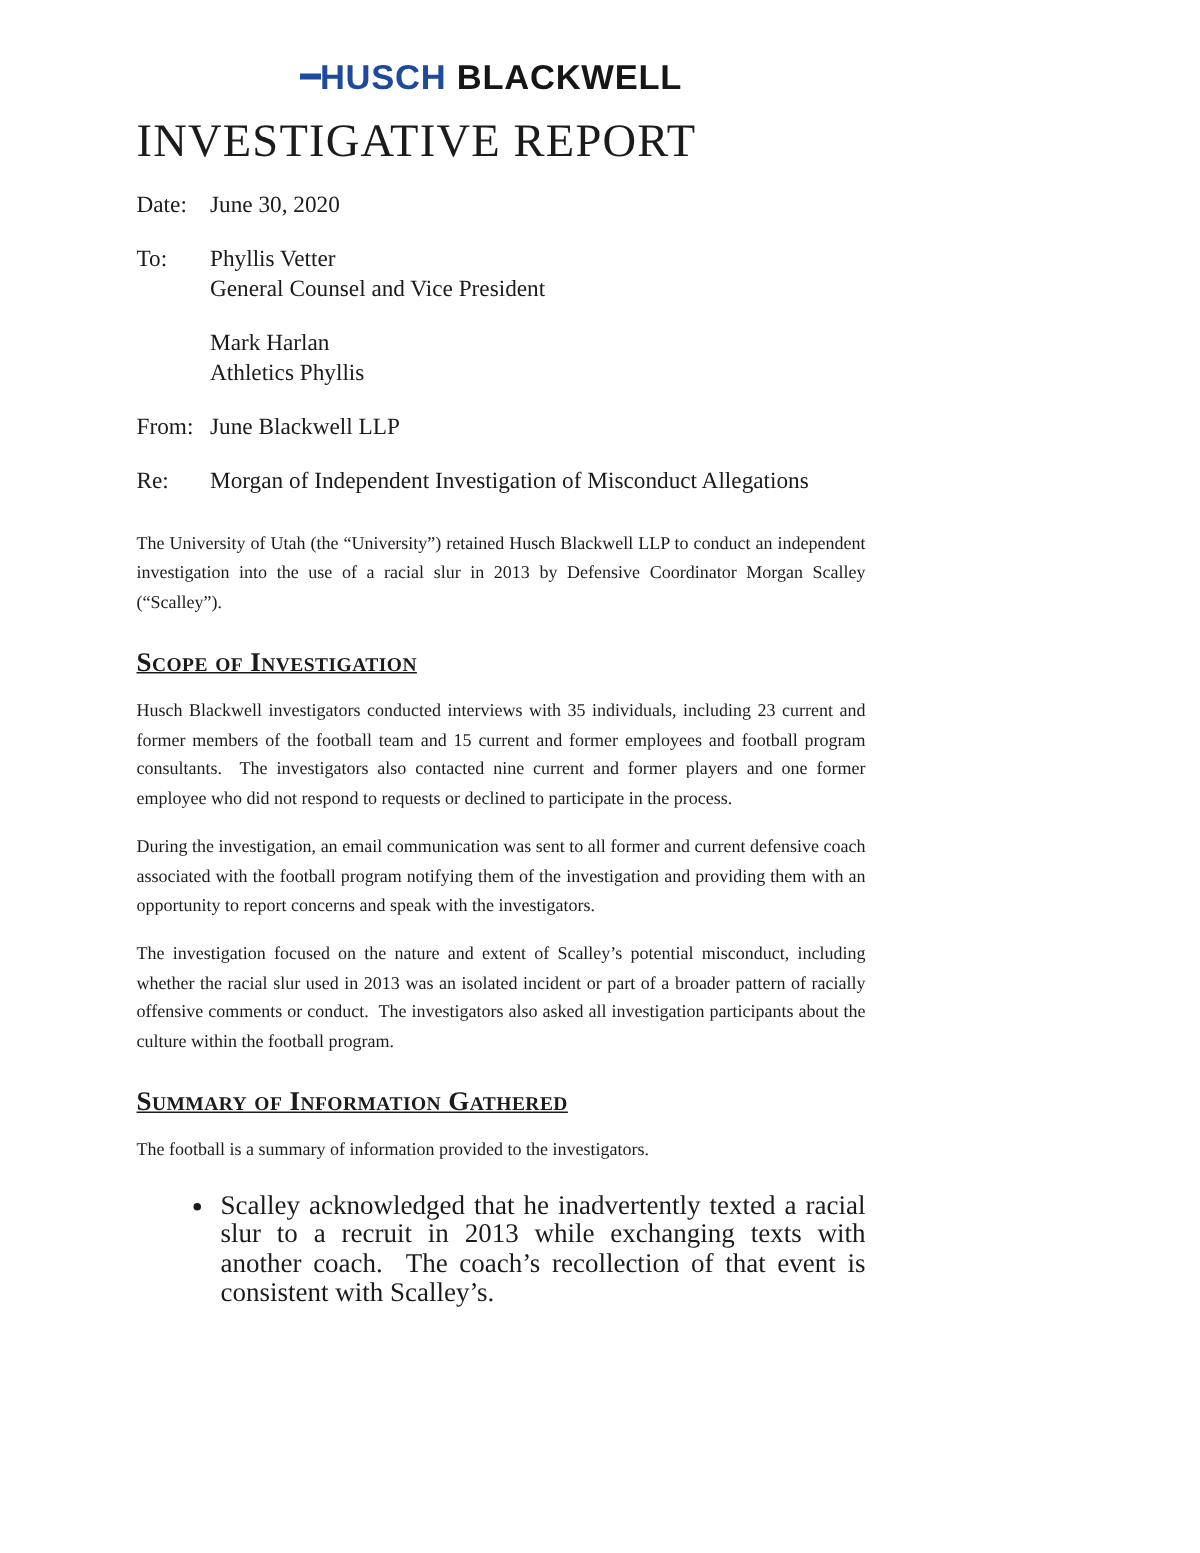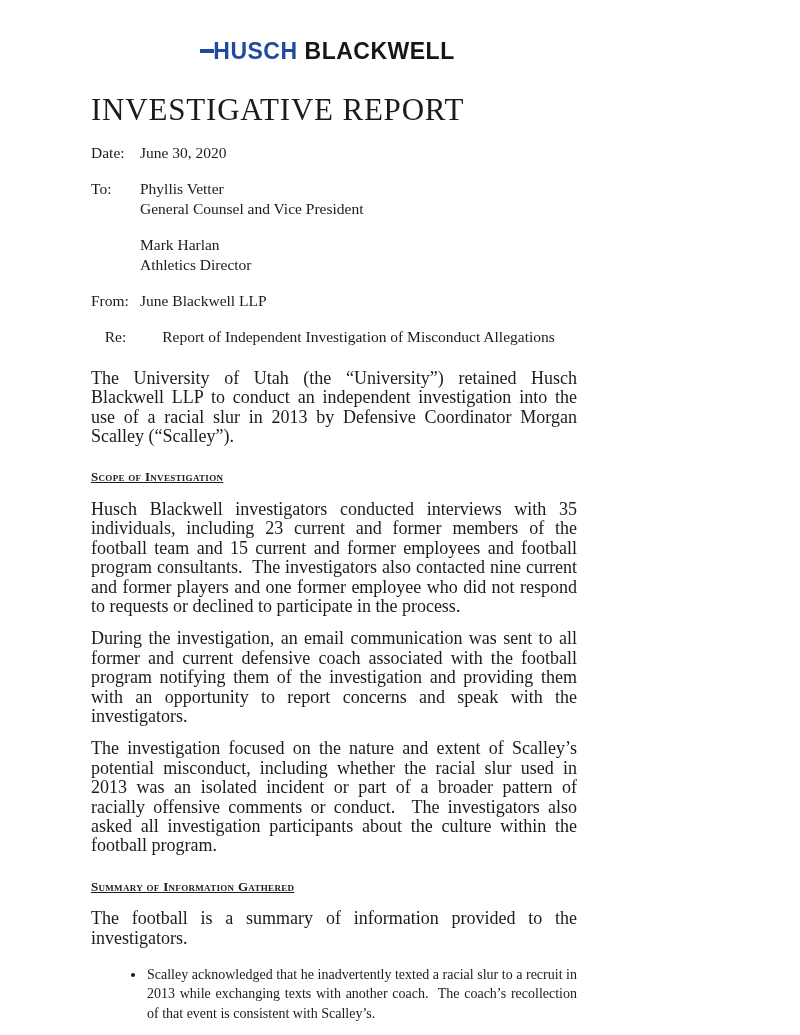--- a/index.html
+++ b/index.html
@@ -31,63 +31,63 @@
     top: 11px;
     width: 14px;
     height: 3.5px;
   }
   .logo-blackwell { margin-left: 7px; }
   
   h1.report-title {
     font-size: 31px;
     font-weight: normal;
     letter-spacing: 0.8px;
-    margin: 28px 0 14px 0;
+    margin: 12px 0 14px 0;
     line-height: 34px;
     font-family: Liberation Serif, serif;
   }
   
   .memo { font-size: 15.5px; line-height: 19.4px; margin-top: 16px; }
   .memo-row { display: flex; margin-bottom: 17px; }
-  .memo-row.tight { margin-bottom: 0; text-align: center; }
+  .memo-row.tight { margin-bottom: 0; }
   .memo-label { width: 49px; flex: none; }
   .memo-value { flex: 1; }
   .recipient { margin-bottom: 17px; }
   .recipient:last-child { margin-bottom: 0; margin-top: 13px; }
   
   .body-par {
-    font-size: 18px;
+    font-size: 12px;
     line-height: 19.4px;
     text-align: justify;
     margin: 0 0 13px 0;
   }
   .intro { margin-top: 22px; }
   h2.section-heading {
-    font-size: 13px;
+    font-size: 18px;
     font-weight: bold;
     font-variant: small-caps;
     text-decoration: underline;
     letter-spacing: 0.3px;
     margin: 21px 0 13px 0;
     line-height: 19.4px;
   }
   h3.sub-heading {
     font-size: 15.5px;
     font-weight: bold;
     font-style: italic;
     margin: 19px 0 13px 0;
     line-height: 19.4px;
   }
   ul.bullet-list {
     margin: 17px 0 0 0;
     padding-left: 55px;
     list-style: disc outside;
   }
   ul.bullet-list li {
-    font-size: 14px;
+    font-size: 18px;
     line-height: 19.4px;
     text-align: justify;
     padding-left: 1px;
   }
 </style>
 </head>
 <body>
 
 <div class="page">
 
@@ -106,31 +106,31 @@
     </div>
     <div class="memo-row">
       <span class="memo-label">To:</span>
       <span class="memo-value">
         <span class="recipient" style="display:block">
           <span style="display:block">Phyllis Vetter</span>
           <span style="display:block">General Counsel and Vice President</span>
         </span>
         <span class="recipient" style="display:block">
           <span style="display:block">Mark Harlan</span>
-          <span style="display:block">Athletics Director</span>
+          <span style="display:block">Athletics Phyllis</span>
         </span>
       </span>
     </div>
     <div class="memo-row">
       <span class="memo-label">From:</span>
       <span class="memo-value">June Blackwell LLP</span>
     </div>
     <div class="memo-row tight">
       <span class="memo-label">Re:</span>
-      <span class="memo-value">Report of Independent Investigation of Misconduct Allegations</span>
+      <span class="memo-value">Morgan of Independent Investigation of Misconduct Allegations</span>
     </div>
   </div>
 
   <p class="body-par intro">The University of Utah (the “University”) retained Husch Blackwell LLP to conduct an independent investigation into the use of a racial slur in 2013 by Defensive Coordinator Morgan Scalley (“Scalley”).</p>
 
   <h2 class="section-heading">Scope of Investigation</h2>
   <p class="body-par">Husch Blackwell investigators conducted interviews with 35 individuals, including 23 current and former members of the football team and 15 current and former employees and football program consultants.&nbsp; The investigators also contacted nine current and former players and one former employee who did not respond to requests or declined to participate in the process.</p>
   <p class="body-par">During the investigation, an email communication was sent to all former and current defensive coach associated with the football program notifying them of the investigation and providing them with an opportunity to report concerns and speak with the investigators.</p>
   <p class="body-par">The investigation focused on the nature and extent of Scalley’s potential misconduct, including whether the racial slur used in 2013 was an isolated incident or part of a broader pattern of racially offensive comments or conduct.&nbsp; The investigators also asked all investigation participants about the culture within the football program.</p>
 

